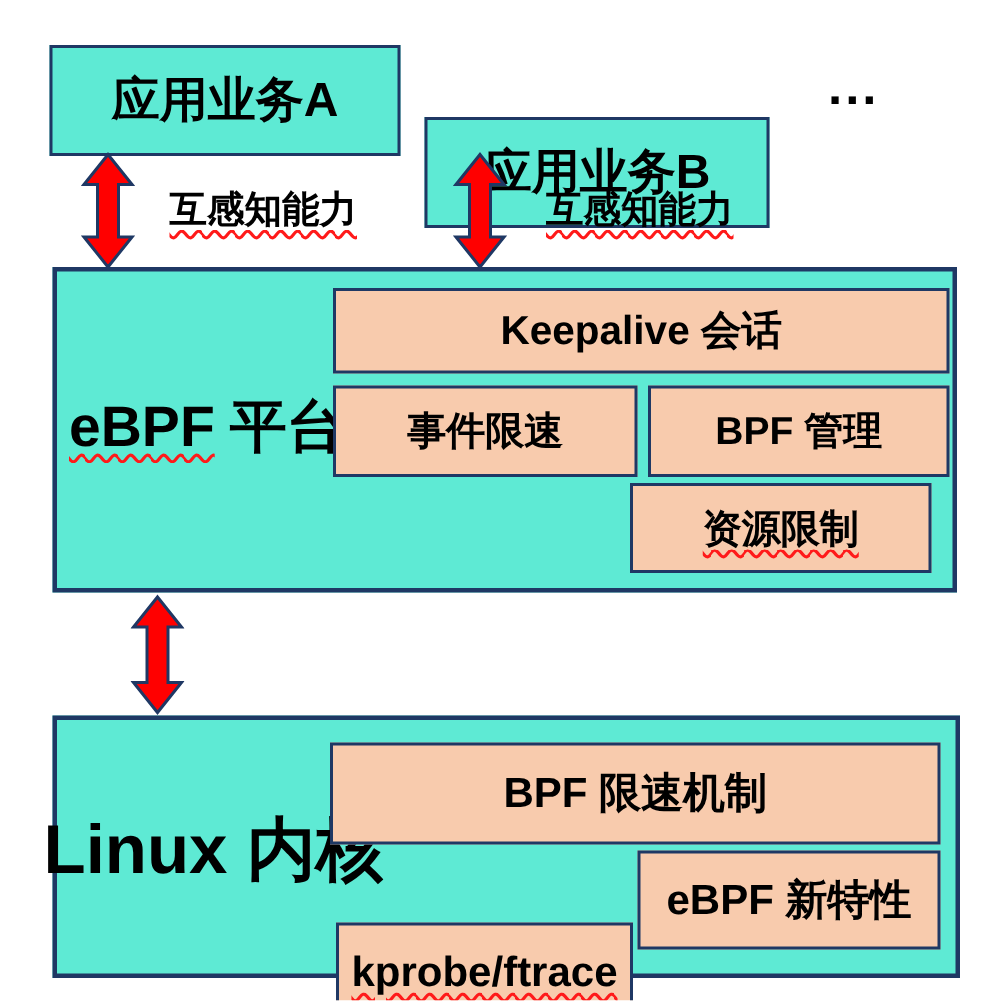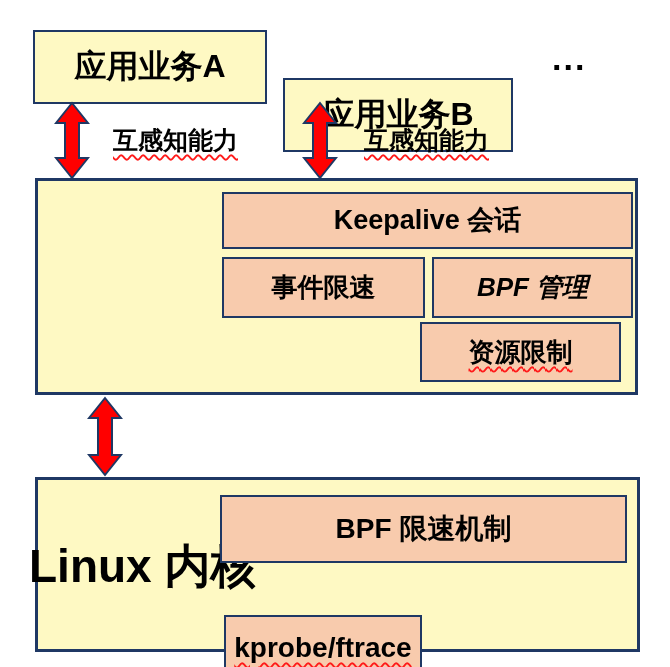--- a/index.html
+++ b/index.html
@@ -8,21 +8,21 @@
     width: 670px;
     height: 667px;
     background: #ffffff;
     font-family: "Liberation Sans", sans-serif;
     font-weight: bold;
     color: #000000;
     overflow: hidden;
   }
   .abs { position: absolute; box-sizing: border-box; }
   .bluebox {
-    background: #fef9c3;
+    background: #5eead4;
     border: 2px solid #1F3864;
     display: flex; align-items: center; justify-content: center;
   }
   .orangebox {
     background: #F8CBAD;
     border: 2px solid #1F3864;
     display: flex; align-items: center; justify-content: center;
     text-align: center;
   }
   .outer { border-width: 3px; }
@@ -62,30 +62,33 @@
   <div class="abs" style="left:302px; top:101px;">
     <svg class="arrow-svg" width="36" height="79" viewBox="0 0 36 79">
       <polygon points="18,2 34,22 25,22 25,57 34,57 18,77 2,57 11,57 11,22 2,22" stroke="#1F3864" stroke-width="2" stroke-linejoin="miter" fill="#FF0000"></polygon>
     </svg>
   </div>
 
   <div class="abs lbl wavy" style="left:364px; top:127px; font-size:25px;">互感知能力</div>
 
   <div class="abs bluebox outer" style="left:35px; top:178px; width:603px; height:217px; justify-content:flex-start;"></div>
 
+  <div class="abs lbl" style="left:46px; top:265px; font-size:38px;">
+    <span class="wavy">eBPF</span><span style="margin-left:10px;">平台</span>
+  </div>
 
   <div class="abs orangebox" style="left:222px; top:257px; width:203px; height:61px;">
     <span class="lbl" style="font-size:26px;">事件限速</span>
   </div>
 
   <div class="abs orangebox" style="left:222px; top:192px; width:411px; height:57px;">
     <span class="lbl" style="font-size:27px;">Keepalive 会话</span>
   </div>
 
-  <div class="abs orangebox" style="left:432px; top:257px; width:201px; height:61px;font-style:italic;">
+  <div class="abs orangebox" style="left:432px; top:257px; width:201px; height:61px;">
     <span class="lbl" style="font-size:26px;">BPF 管理</span>
   </div>
 
 
   <div class="abs orangebox" style="left:420px; top:322px; width:201px; height:60px;">
     <span class="lbl wavy" style="font-size:26px;">资源限制</span>
   </div>
 
   <div class="abs" style="left:87px; top:396px;">
     <svg class="arrow-svg" width="36" height="81" viewBox="0 0 36 81">
@@ -99,14 +102,17 @@
   <div class="abs lbl" style="left:29px; top:541px; font-size:46px;">Linux 内核</div>
 
   <div class="abs orangebox" style="left:220px; top:495px; width:407px; height:68px;">
     <span class="lbl" style="font-size:28px;">BPF 限速机制</span>
   </div>
 
   <div class="abs orangebox" style="left:224px; top:567px; width:198px; height:66px;margin-top:48px;">
     <span class="lbl wavy" style="font-size:28px;">kprobe/ftrace</span>
   </div>
 
+  <div class="abs orangebox" style="left:425px; top:567px; width:202px; height:66px;">
+    <span class="lbl" style="font-size:28px;">eBPF 新特性</span>
+  </div>
 
 </div>
 
 </body></html>

